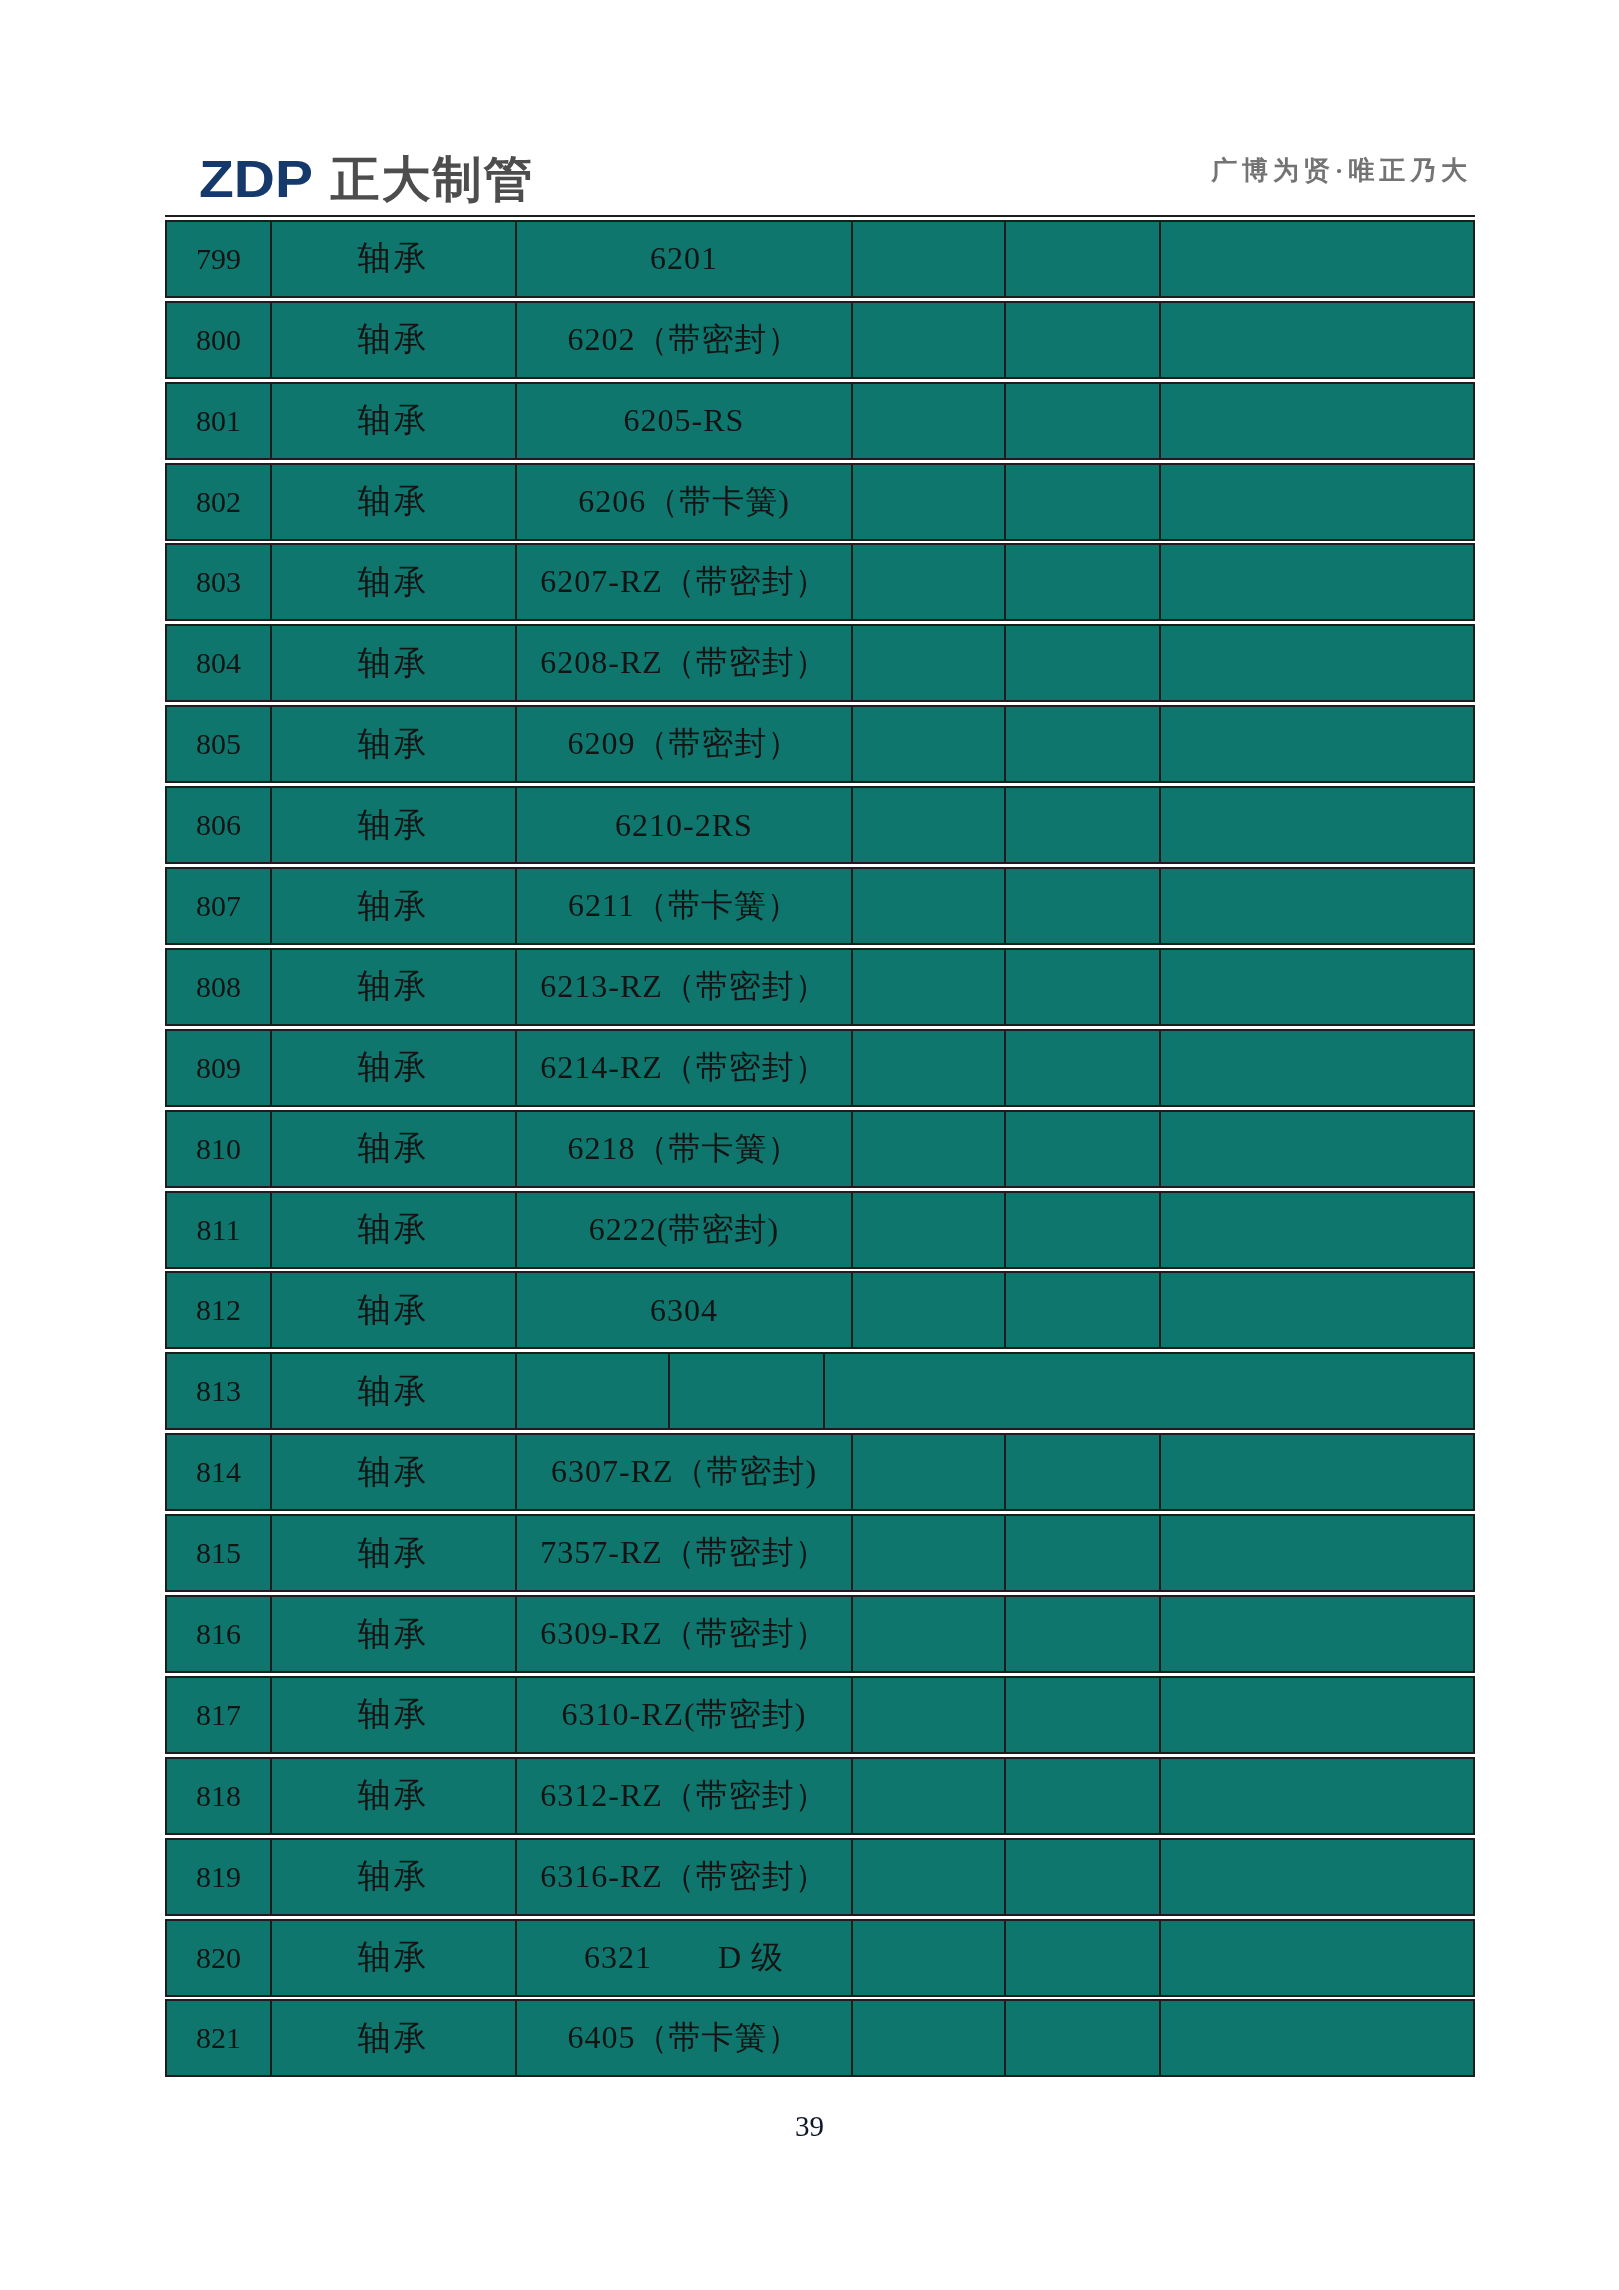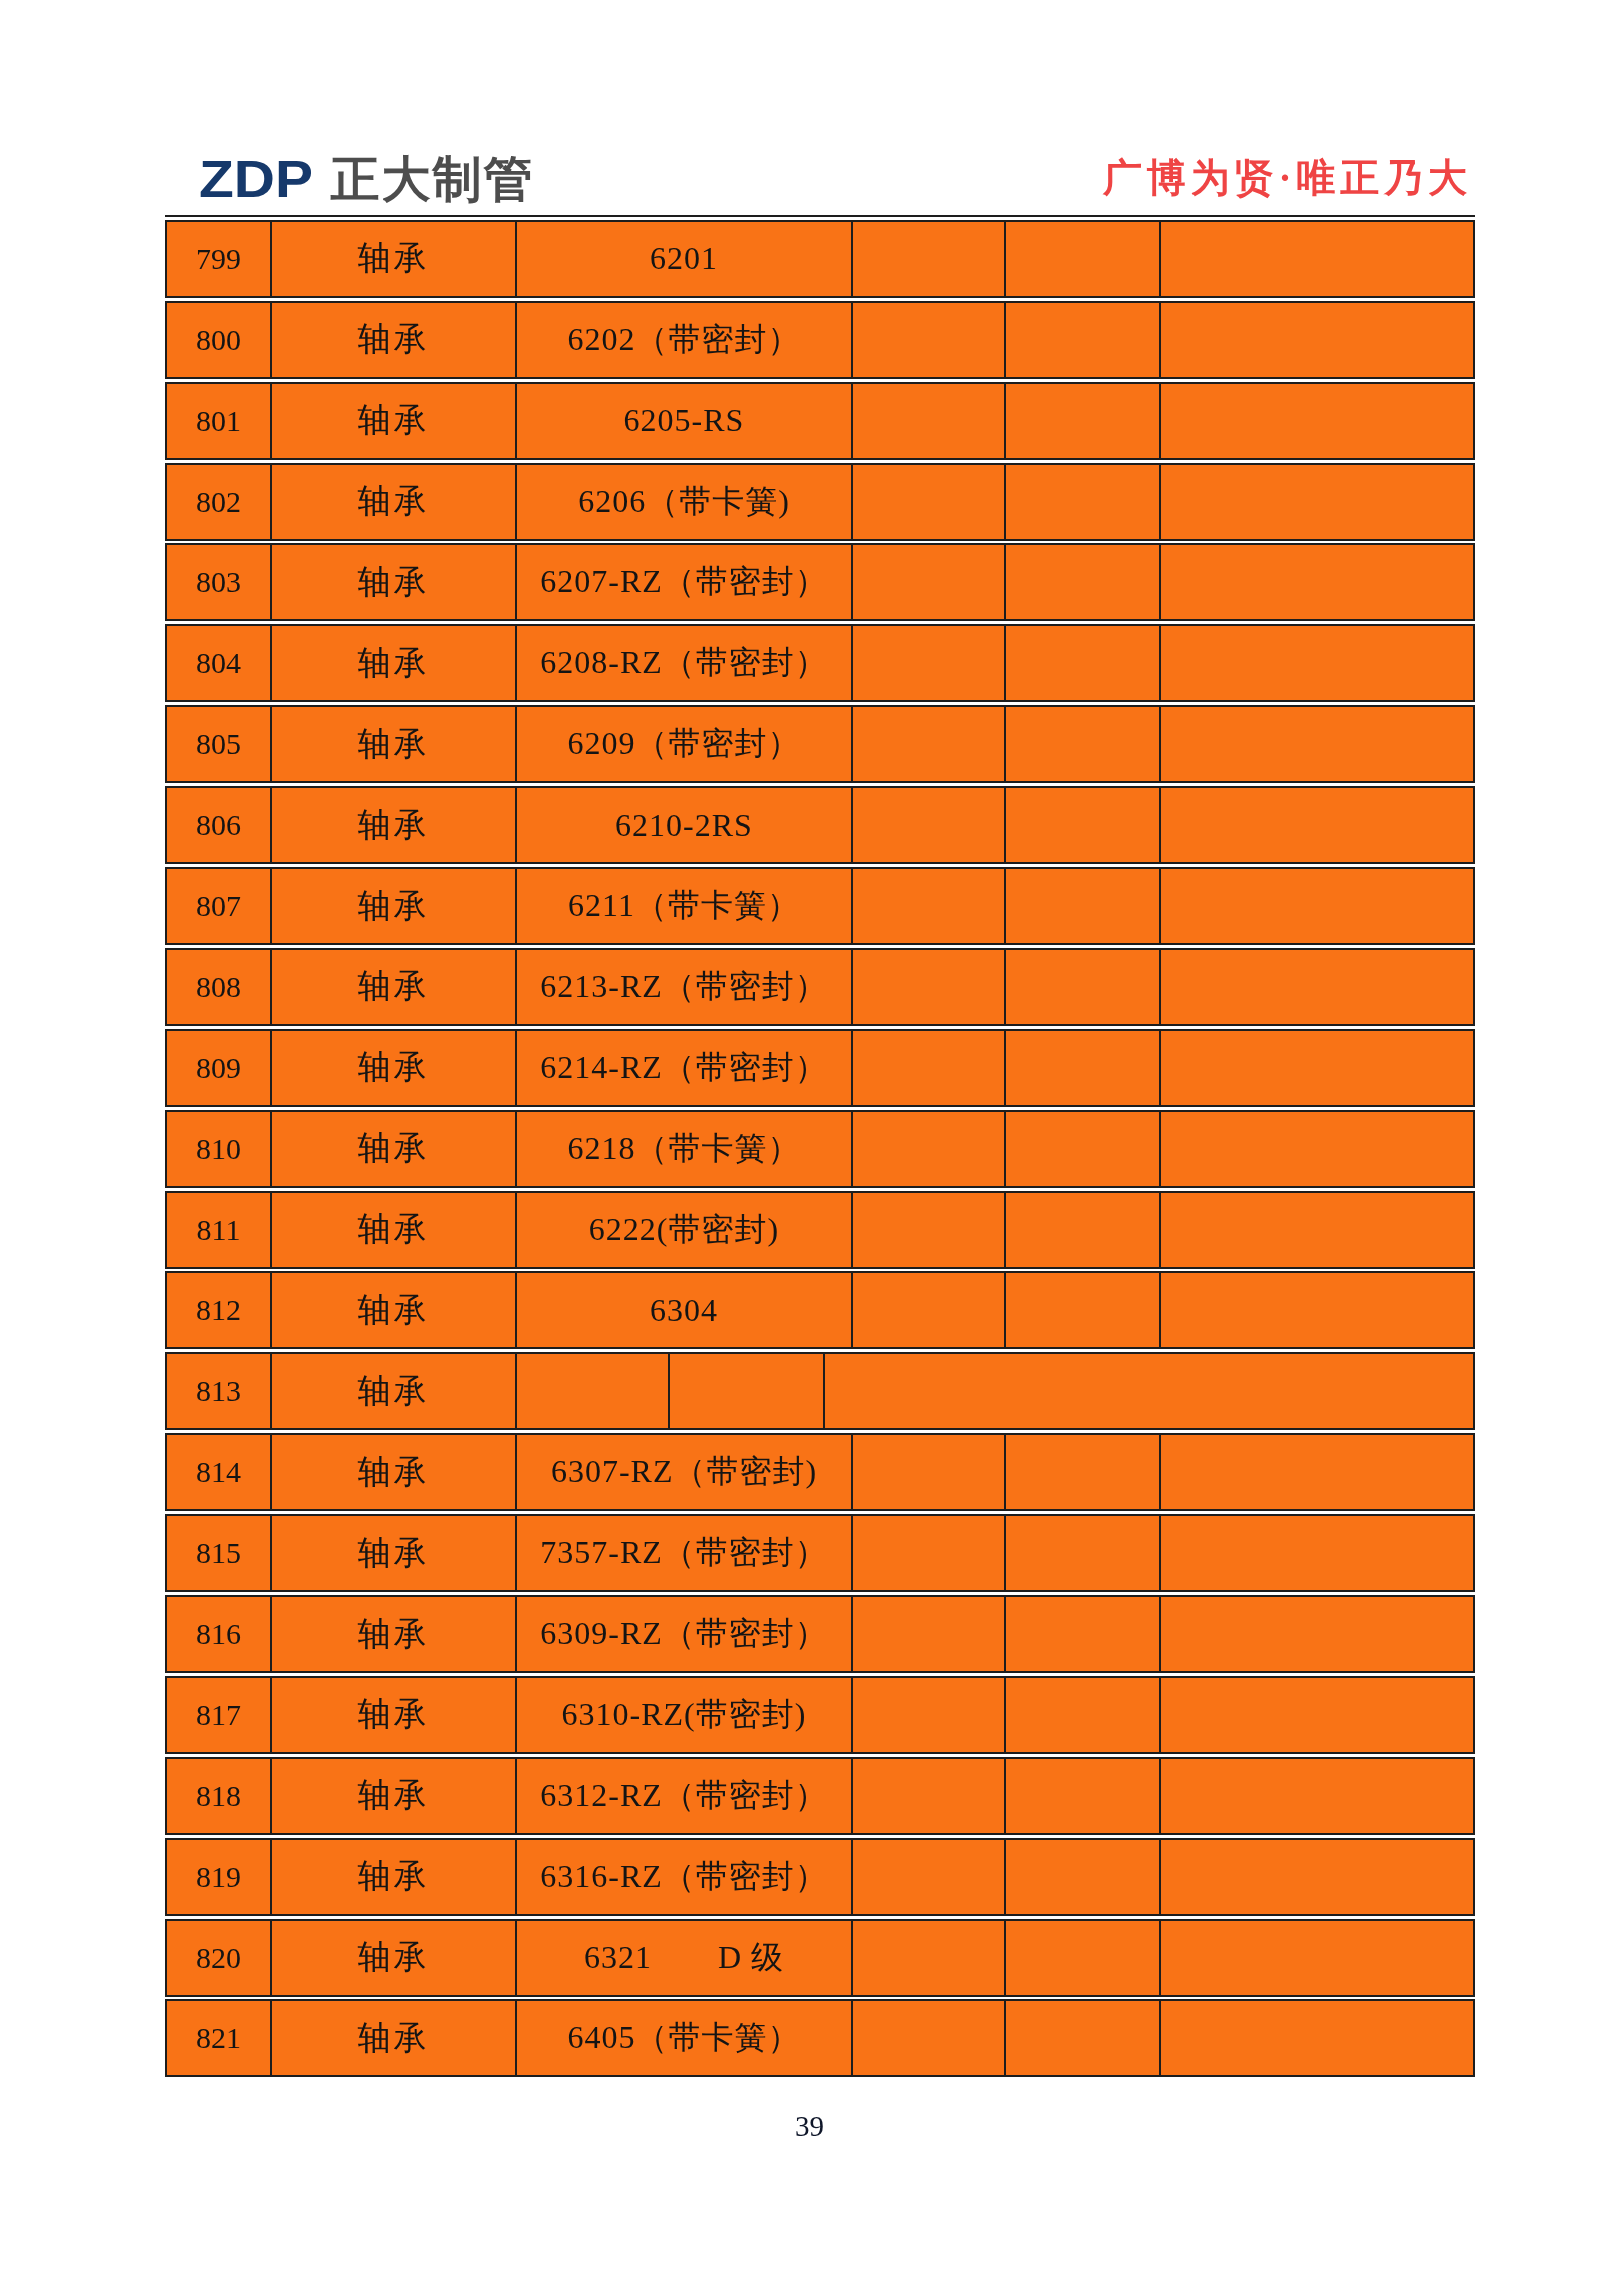--- a/index.html
+++ b/index.html
@@ -44,23 +44,23 @@
     line-height: 1;
     color: #4d4d4d;
     letter-spacing: 2px;
   }
   .hdr-slogan {
     position: absolute;
     right: 147px;
     top: 141px;
     font-family: "Liberation Serif", serif;
     font-weight: 700;
-    font-size: 39px;
+    font-size: 26px;
     line-height: 1.1;
-    color: #ef4444;
+    color: #737373;
     letter-spacing: 4.9px;
     white-space: nowrap;
   }
 
   
   .parts-table {
     position: absolute;
     left: 165px;
     top: 199px;
     width: 1310px;
@@ -70,21 +70,21 @@
     flex-direction: column;
     row-gap: 2.9px;
   }
   .t-row {
     box-sizing: border-box;
     width: 1310px;
     height: 78px;
     border: 2px solid #1d1d1d;
     display: flex;
     align-items: stretch;
-    background: #f97316;
+    background: #0f766e;
   }
   .cell {
     box-sizing: border-box;
     display: flex;
     align-items: center;
     justify-content: center;
     overflow: hidden;
     white-space: nowrap;
   }
   .cell + .cell { border-left: 2px solid #1d1d1d; }

